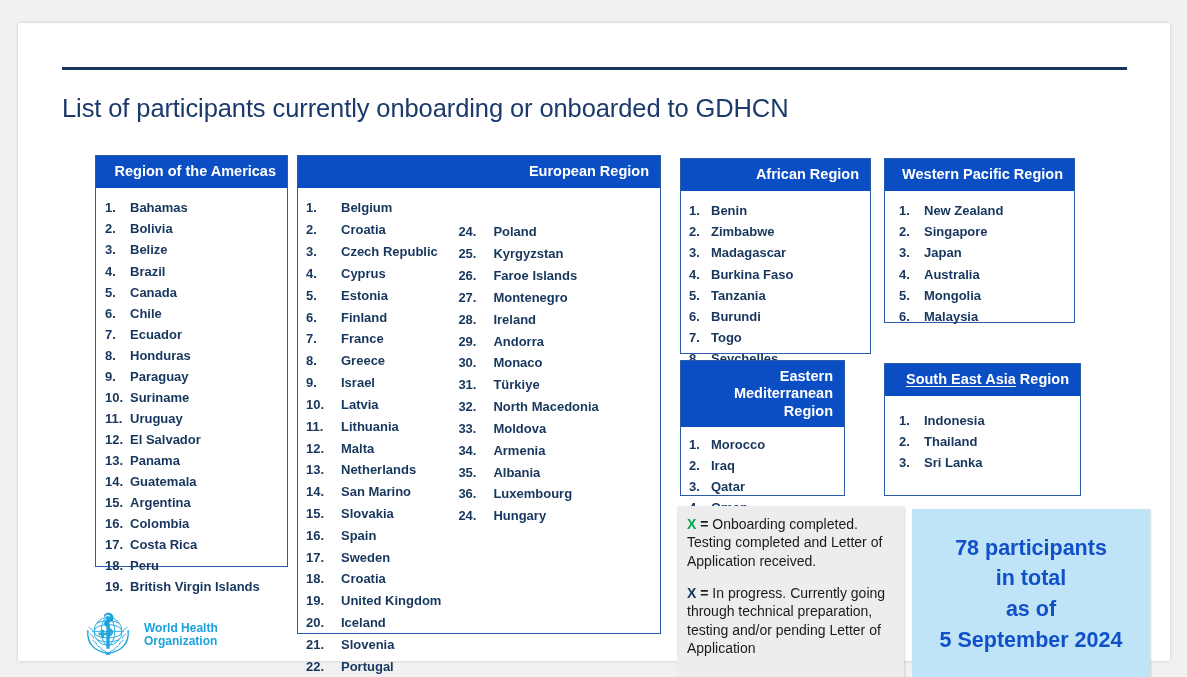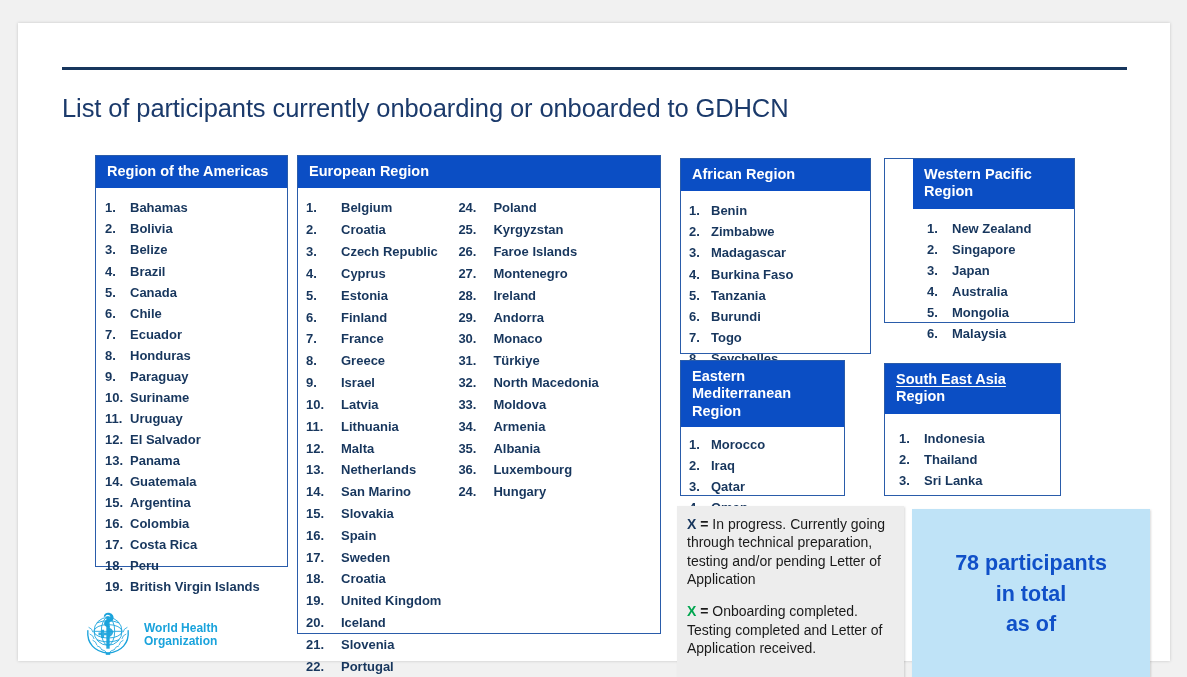--- a/index.html
+++ b/index.html
@@ -50,20 +50,21 @@
     background: #ffffff;
     border: 1px solid #2a5caa;
   }
   .region-header {
     background: #0b4ec4;
     color: #ffffff;
     font-size: 14.5px;
     font-weight: bold;
     padding: 7px 11px 8px 11px;
     line-height: 1.2;
+    text-align: right;
   }
   .region-header.two-line { padding-bottom: 7px; }
   .region-header .underlined { text-decoration: underline; text-underline-offset: 2px; }
 
   .region-body {
     padding: 9px 0 8px 0;
     position: relative;
   }
 
   ul.country-list { list-style: none; }
@@ -86,41 +87,41 @@
   
   #box-americas { left: 77px; top: 132px; width: 193px; height: 412px; }
   #box-americas .region-body { padding-left: 9px; }
   #box-americas ul.country-list li .num { width: 25px; }
 
   
   #box-europe { left: 279px; top: 132px; width: 364px; height: 479px; }
   #box-europe .region-body { padding-left: 8px; }
   #box-europe .euro-cols { display: flex; }
   #box-europe .euro-col { }
-  #box-europe .euro-col.col2 { margin-left: 17px; }
+  #box-europe .euro-col.col2 { margin-left: 17px; margin-top: 24px; }
   #box-europe ul.country-list li { line-height: 1.68; }
   #box-europe ul.country-list li .num { width: 35px; }
 
   
   #box-african { left: 662px; top: 135px; width: 191px; height: 196px; }
   #box-african .region-body { padding-left: 8px; }
   #box-african ul.country-list li .num { width: 22px; }
 
   
-  #box-wpacific { left: 866px; top: 135px; width: 191px; height: 165px; padding-left: 28px; }
+  #box-wpacific { left: 866px; top: 135px; width: 191px; height: 165px; }
   #box-wpacific .region-body { padding-left: 14px; }
   #box-wpacific ul.country-list li .num { width: 25px; }
 
   
   #box-emro { left: 662px; top: 337px; width: 165px; height: 136px; }
   #box-emro .region-body { padding-left: 8px; padding-top: 7px; }
   #box-emro ul.country-list li .num { width: 22px; }
 
   
-  #box-searo { left: 866px; top: 340px; width: 177px; height: 133px; }
+  #box-searo { left: 866px; top: 340px; width: 197px; height: 133px; }
   #box-searo .region-body { padding-left: 14px; padding-top: 14px; }
   #box-searo ul.country-list li .num { width: 25px; }
 
   
   #legend-box {
     position: absolute;
     left: 659px;
     top: 483px;
     width: 227px;
     height: 172px;
@@ -547,28 +548,29 @@
           </li>
           <li class="st-navy">
             <span class="num">3.</span>
             <span class="nm">Sri Lanka</span>
           </li>
         </ul>
     </div>
   </div>
 
   <div id="legend-box">
+    <div class="legend-para"><span class="mark green">X</span><span class="eq"> = </span><span>Onboarding completed. Testing completed and Letter of Application received.</span></div>
     <div class="legend-para"><span class="mark navy">X</span><span class="eq"> = </span><span>In progress. Currently going through technical preparation, testing and/or pending Letter of Application</span></div>
-    <div class="legend-para"><span class="mark green">X</span><span class="eq"> = </span><span>Onboarding completed. Testing completed and Letter of Application received.</span></div>
   </div>
 
   <div id="total-box">
     <div class="tline">78 participants</div>
     <div class="tline">in total</div>
     <div class="tline">as of</div>
+    <div class="tline">5 September 2024</div>
   </div>
 
   <div id="who-logo">
     <span>
       <svg width="56" height="56" viewBox="0 0 100 100" aria-hidden="true">
         <g fill="none" stroke="#1aa3dc" stroke-width="1.6">
           <circle cx="50" cy="47" r="25"></circle>
           <ellipse cx="50" cy="47" rx="12" ry="25"></ellipse>
           <ellipse cx="50" cy="47" rx="25" ry="12"></ellipse>
           <line x1="25" y1="47" x2="75" y2="47"></line>

